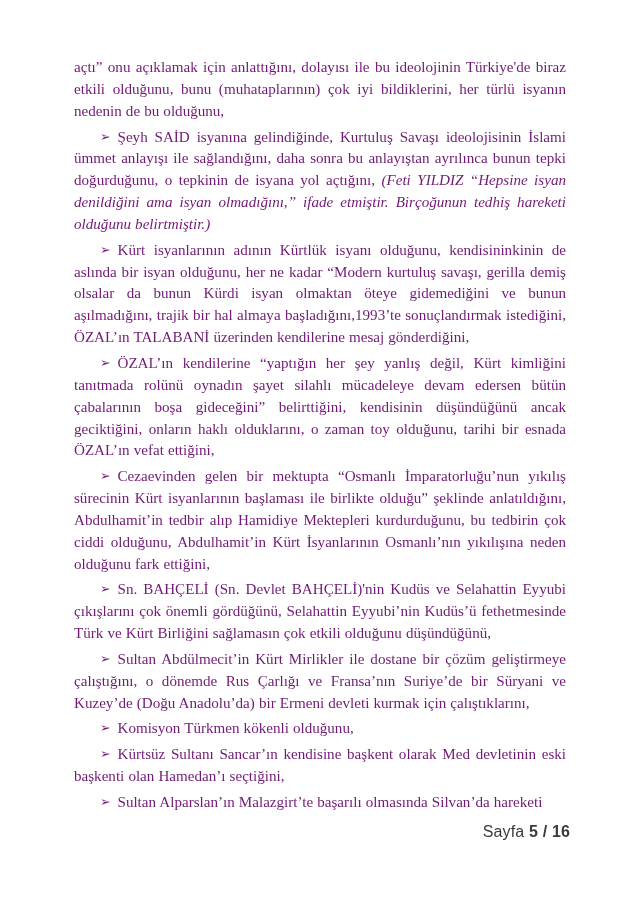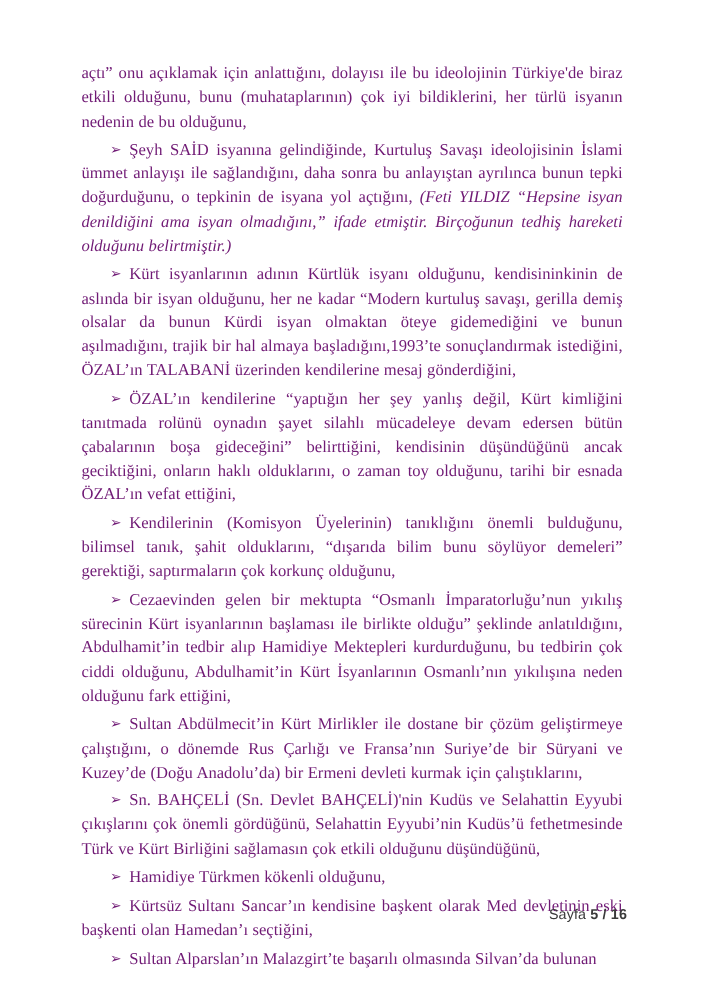--- a/index.html
+++ b/index.html
@@ -56,21 +56,21 @@
     width: 7px;
   }
   .italic-run {
     font-style: italic;
   }
   .footer {
     position: absolute;
     right: 70px;
     top: 823px;
     font-family: "Liberation Sans", "DejaVu Sans", sans-serif;
-    font-size: 13px;
+    font-size: 16px;
     color: #3a3a3a;
     letter-spacing: 0.01em;
     white-space: nowrap;
   }
   .footer .num {
     font-weight: bold;
   }
   .footer .sep {
     font-weight: bold;
   }
@@ -83,32 +83,31 @@
   <div class="text-column">
 
     <p class="para cont"><span>açtı” onu açıklamak için anlattığını, dolayısı ile bu ideolojinin Türkiye'de biraz etkili olduğunu, bunu (muhataplarının) çok iyi bildiklerini, her türlü isyanın nedenin de bu olduğunu,</span></p>
 
     <p class="para bulleted"><span class="bullet-glyph">➢</span><span class="bullet-gap"></span><span>Şeyh SAİD isyanına gelindiğinde, Kurtuluş Savaşı ideolojisinin İslami ümmet anlayışı ile sağlandığını, daha sonra bu anlayıştan ayrılınca bunun tepki doğurduğunu, o tepkinin de isyana yol açtığını, </span><span class="italic-run">(Feti YILDIZ “Hepsine isyan denildiğini ama isyan olmadığını,” ifade etmiştir. Birçoğunun tedhiş hareketi olduğunu belirtmiştir.)</span></p>
 
     <p class="para bulleted"><span class="bullet-glyph">➢</span><span class="bullet-gap"></span><span>Kürt isyanlarının adının Kürtlük isyanı olduğunu, kendisininkinin de aslında bir isyan olduğunu, her ne kadar “Modern kurtuluş savaşı, gerilla demiş olsalar da bunun Kürdi isyan olmaktan öteye gidemediğini ve bunun aşılmadığını, trajik bir hal almaya başladığını,1993’te sonuçlandırmak istediğini, ÖZAL’ın TALABANİ üzerinden kendilerine mesaj gönderdiğini,</span></p>
 
     <p class="para bulleted"><span class="bullet-glyph">➢</span><span class="bullet-gap"></span><span>ÖZAL’ın kendilerine “yaptığın her şey yanlış değil, Kürt kimliğini tanıtmada rolünü oynadın şayet silahlı mücadeleye devam edersen bütün çabalarının boşa gideceğini” belirttiğini, kendisinin düşündüğünü ancak geciktiğini, onların haklı olduklarını, o zaman toy olduğunu, tarihi bir esnada ÖZAL’ın vefat ettiğini,</span></p>
 
-    <p class="para bulleted"><span class="bullet-glyph">➢</span><span class="bullet-gap"></span><span>Kendilerinin (Komisyon Üyelerinin) tanıklığını önemli bulduğunu, bilimsel tanık, şahit olduklarını, “dışarıda bilim bunu söylüyor demeleri” gerektiği, saptırmaların çok korkunç olduğunu,</span></p>
 
     <p class="para bulleted"><span class="bullet-glyph">➢</span><span class="bullet-gap"></span><span>Cezaevinden gelen bir mektupta “Osmanlı İmparatorluğu’nun yıkılış sürecinin Kürt isyanlarının başlaması ile birlikte olduğu” şeklinde anlatıldığını, Abdulhamit’in tedbir alıp Hamidiye Mektepleri kurdurduğunu, bu tedbirin çok ciddi olduğunu, Abdulhamit’in Kürt İsyanlarının Osmanlı’nın yıkılışına neden olduğunu fark ettiğini,</span></p>
 
+    <p class="para bulleted"><span class="bullet-glyph">➢</span><span class="bullet-gap"></span><span>Sn. BAHÇELİ (Sn. Devlet BAHÇELİ)'nin Kudüs ve Selahattin Eyyubi çıkışlarını çok önemli gördüğünü, Selahattin Eyyubi’nin Kudüs’ü fethetmesinde Türk ve Kürt Birliğini sağlamasın çok etkili olduğunu düşündüğünü,</span></p>
+
     <p class="para bulleted"><span class="bullet-glyph">➢</span><span class="bullet-gap"></span><span>Sultan Abdülmecit’in Kürt Mirlikler ile dostane bir çözüm geliştirmeye çalıştığını, o dönemde Rus Çarlığı ve Fransa’nın Suriye’de bir Süryani ve Kuzey’de (Doğu Anadolu’da) bir Ermeni devleti kurmak için çalıştıklarını,</span></p>
 
-    <p class="para bulleted"><span class="bullet-glyph">➢</span><span class="bullet-gap"></span><span>Sn. BAHÇELİ (Sn. Devlet BAHÇELİ)'nin Kudüs ve Selahattin Eyyubi çıkışlarını çok önemli gördüğünü, Selahattin Eyyubi’nin Kudüs’ü fethetmesinde Türk ve Kürt Birliğini sağlamasın çok etkili olduğunu düşündüğünü,</span></p>
-
-    <p class="para bulleted"><span class="bullet-glyph">➢</span><span class="bullet-gap"></span><span>Hamidiye Türkmen kökenli olduğunu,</span></p>
+    <p class="para bulleted"><span class="bullet-glyph">➢</span><span class="bullet-gap"></span><span>Komisyon Türkmen kökenli olduğunu,</span></p>
 
     <p class="para bulleted"><span class="bullet-glyph">➢</span><span class="bullet-gap"></span><span>Kürtsüz Sultanı Sancar’ın kendisine başkent olarak Med devletinin eski başkenti olan Hamedan’ı seçtiğini,</span></p>
 
 
-    <p class="para bulleted"><span class="bullet-glyph">➢</span><span class="bullet-gap"></span><span>Sultan Alparslan’ın Malazgirt’te başarılı olmasında Silvan’da bulunan</span></p>
+    <p class="para bulleted"><span class="bullet-glyph">➢</span><span class="bullet-gap"></span><span>Sultan Alparslan’ın Malazgirt’te başarılı olmasında Silvan’da hareketi</span></p>
 
   </div>
 
   <div class="footer"><span>Sayfa</span>&nbsp;<span class="num">5</span>&nbsp;<span class="sep">/</span>&nbsp;<span class="num">16</span></div>
 
 </div>
 
 </body></html>

